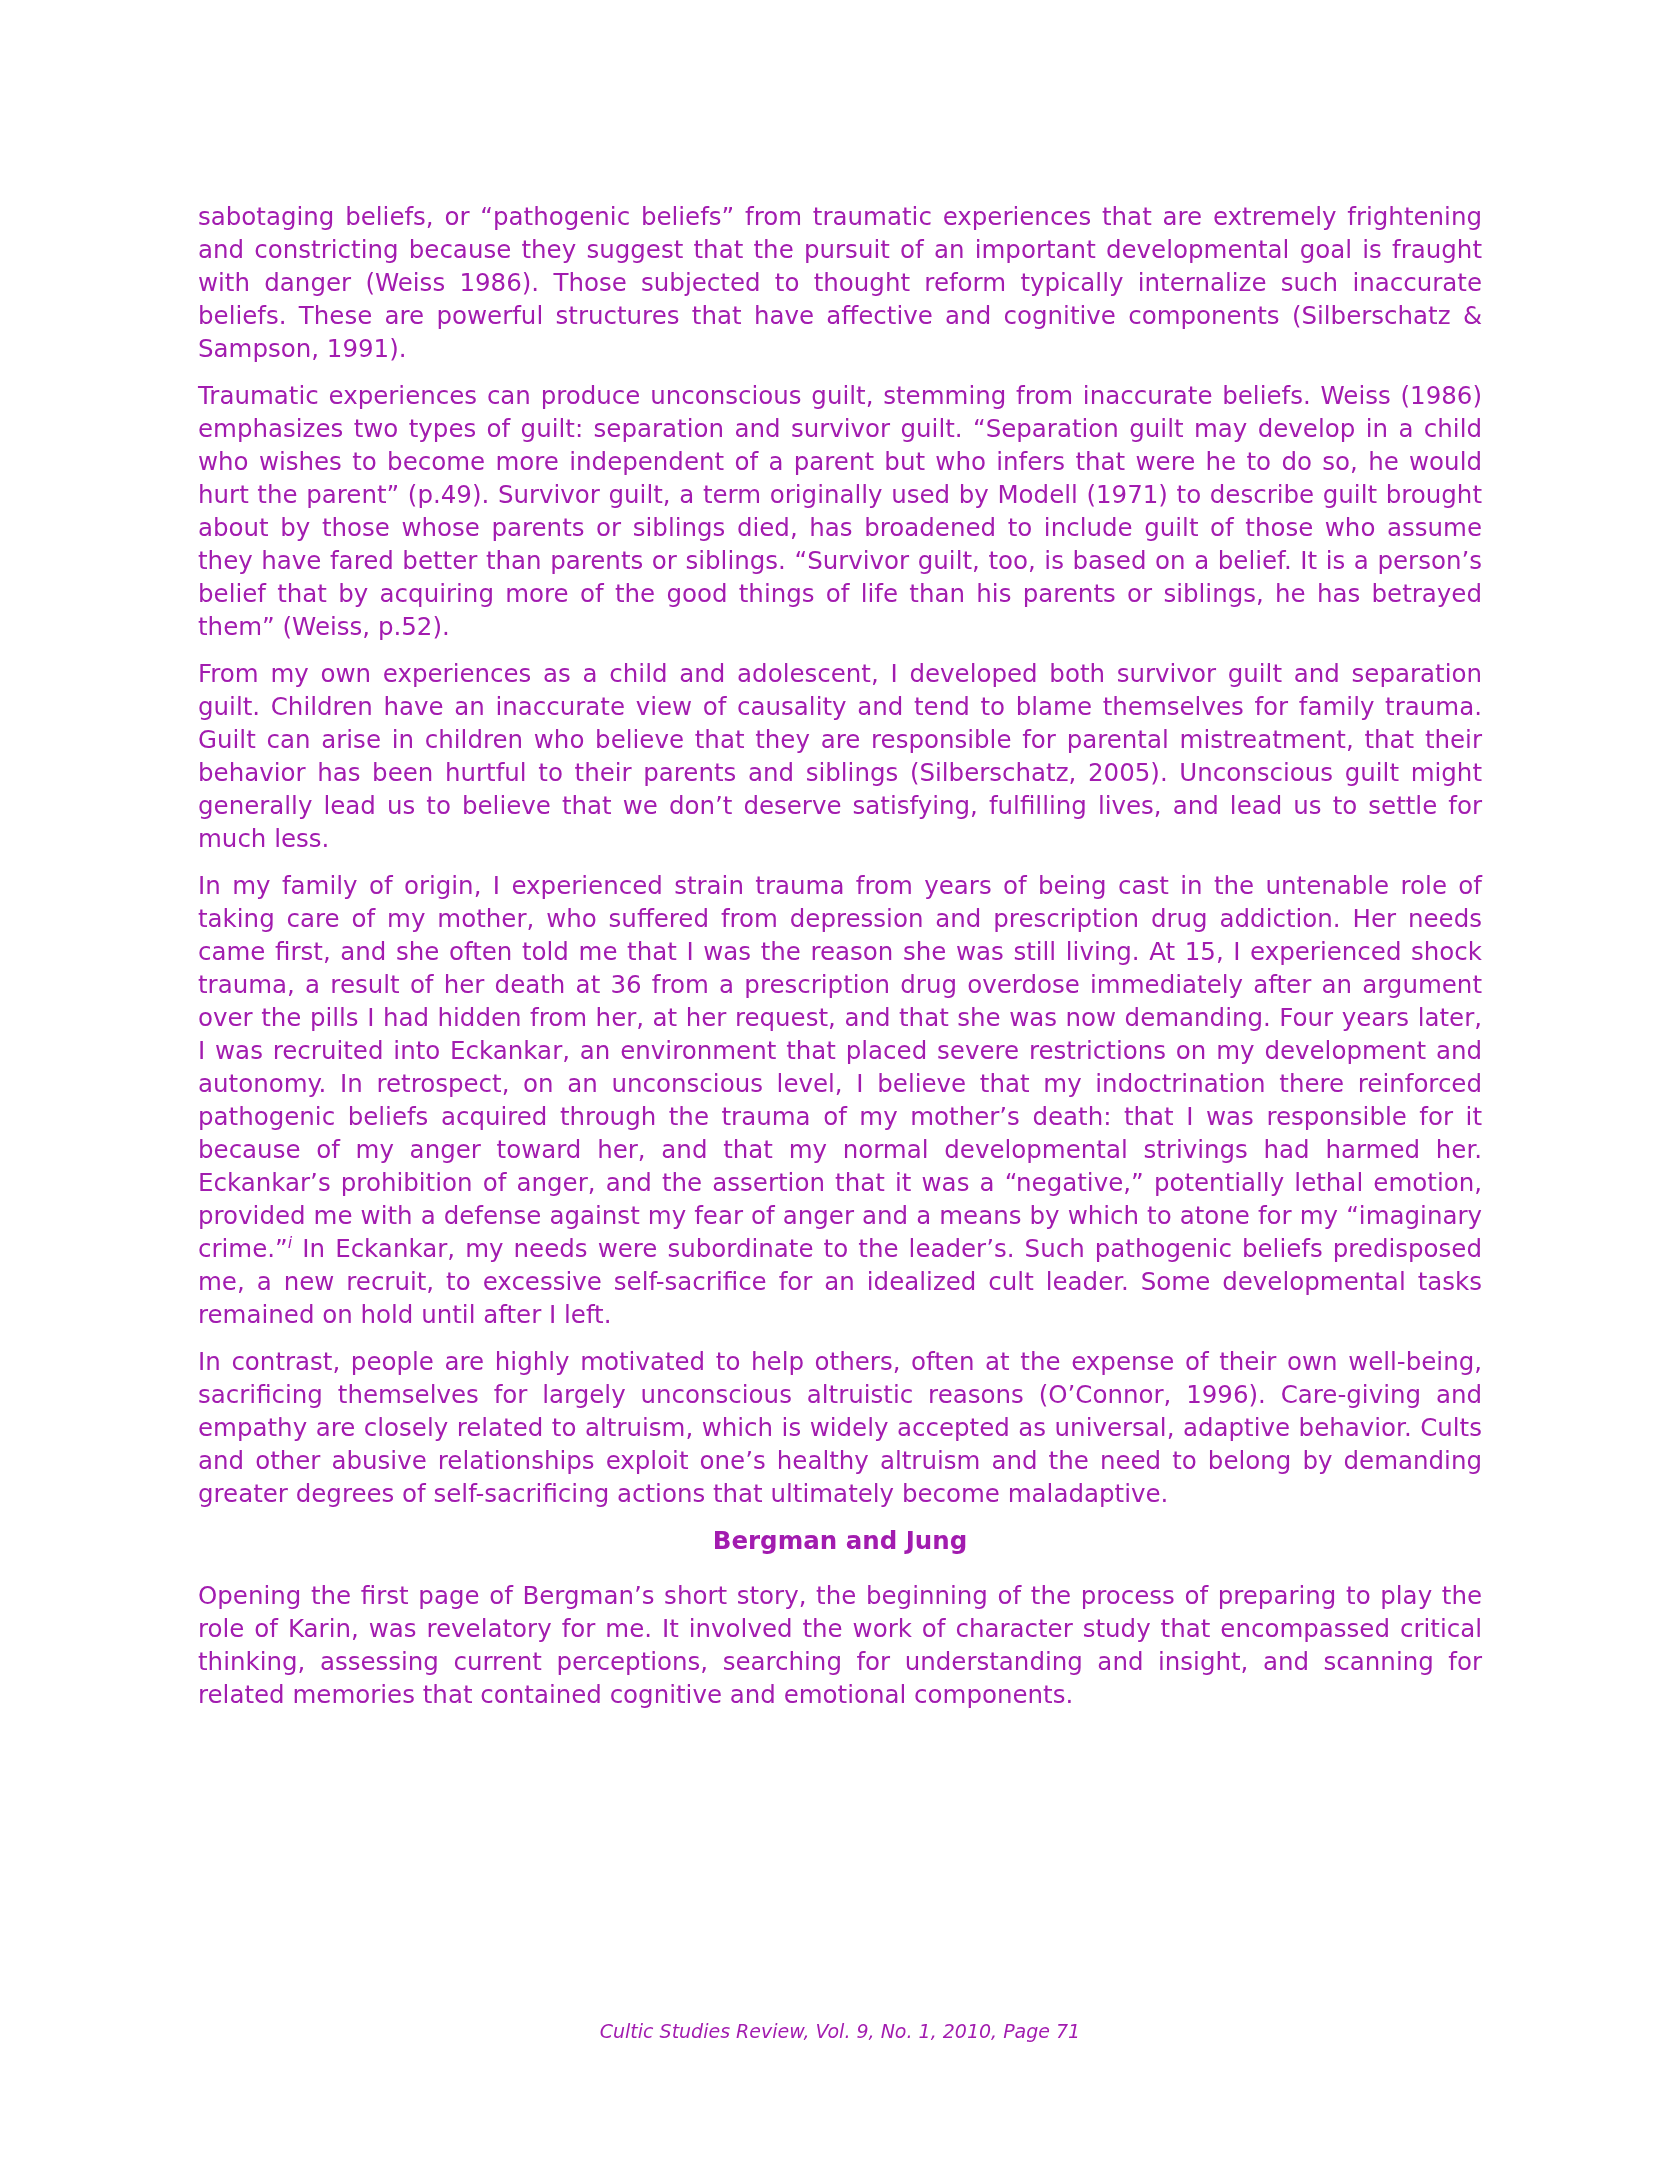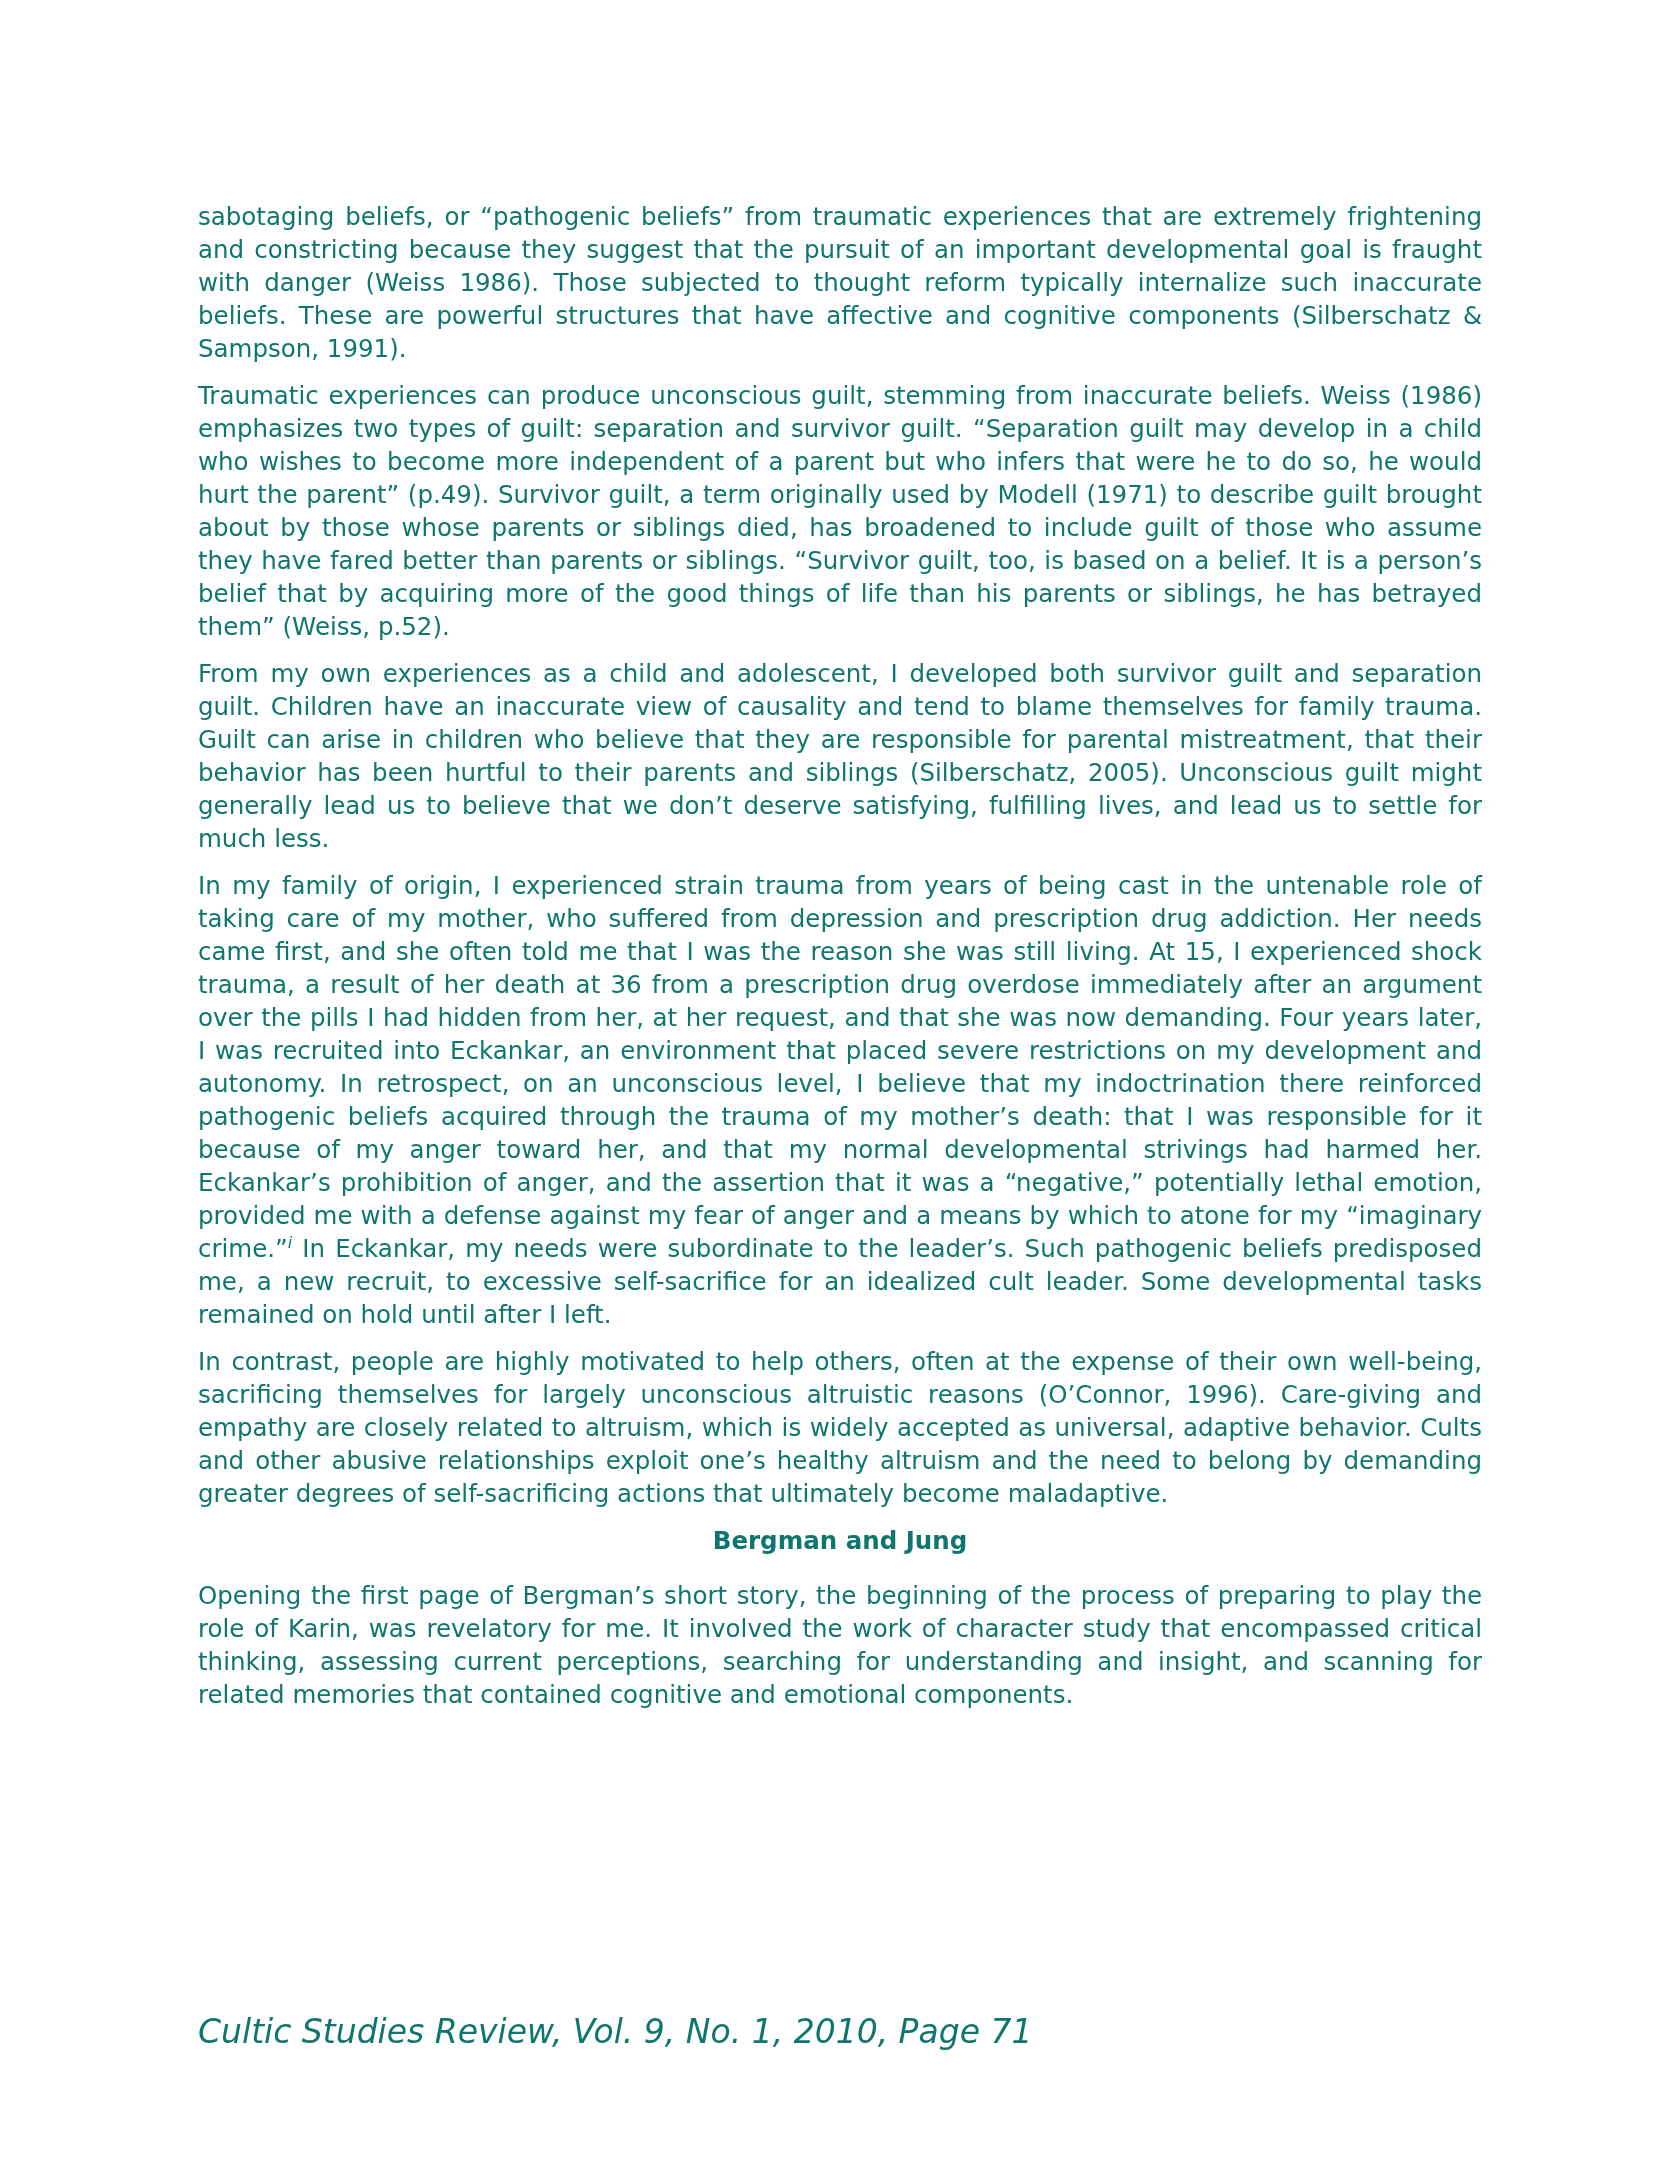--- a/index.html
+++ b/index.html
@@ -5,21 +5,21 @@
   html, body {
     margin: 0;
     padding: 0;
     background: #ffffff;
   }
   .page {
     position: relative;
     width: 1680px;
     height: 2174px;
     background: #ffffff;
-    color: #0f766e;
+    color: #a21caf;
     font-family: "DejaVu Sans", sans-serif;
     overflow: hidden;
   }
   .content {
     position: absolute;
     left: 198px;
     top: 200px;
     width: 1284px;
     font-size: 24.5px;
     line-height: 33px;
@@ -40,23 +40,24 @@
     font-size: 16px;
     font-style: italic;
     line-height: 0;
     vertical-align: super;
   }
   .page-footer {
     position: absolute;
     left: 198px;
     top: 2015px;
     width: 1284px;
-    font-size: 33px;
+    font-size: 19px;
     line-height: 33px;
     font-style: italic;
+    text-align: center;
   }
 </style>
 </head>
 <body>
 
 <div class="page">
 
   <main class="content">
 
     <p class="body-para">sabotaging beliefs, or “pathogenic beliefs” from traumatic experiences that are extremely frightening and constricting because they suggest that the pursuit of an important developmental goal is fraught with danger (Weiss 1986). Those subjected to thought reform typically internalize such inaccurate beliefs. These are powerful structures that have affective and cognitive components (Silberschatz &amp; Sampson, 1991).</p>

